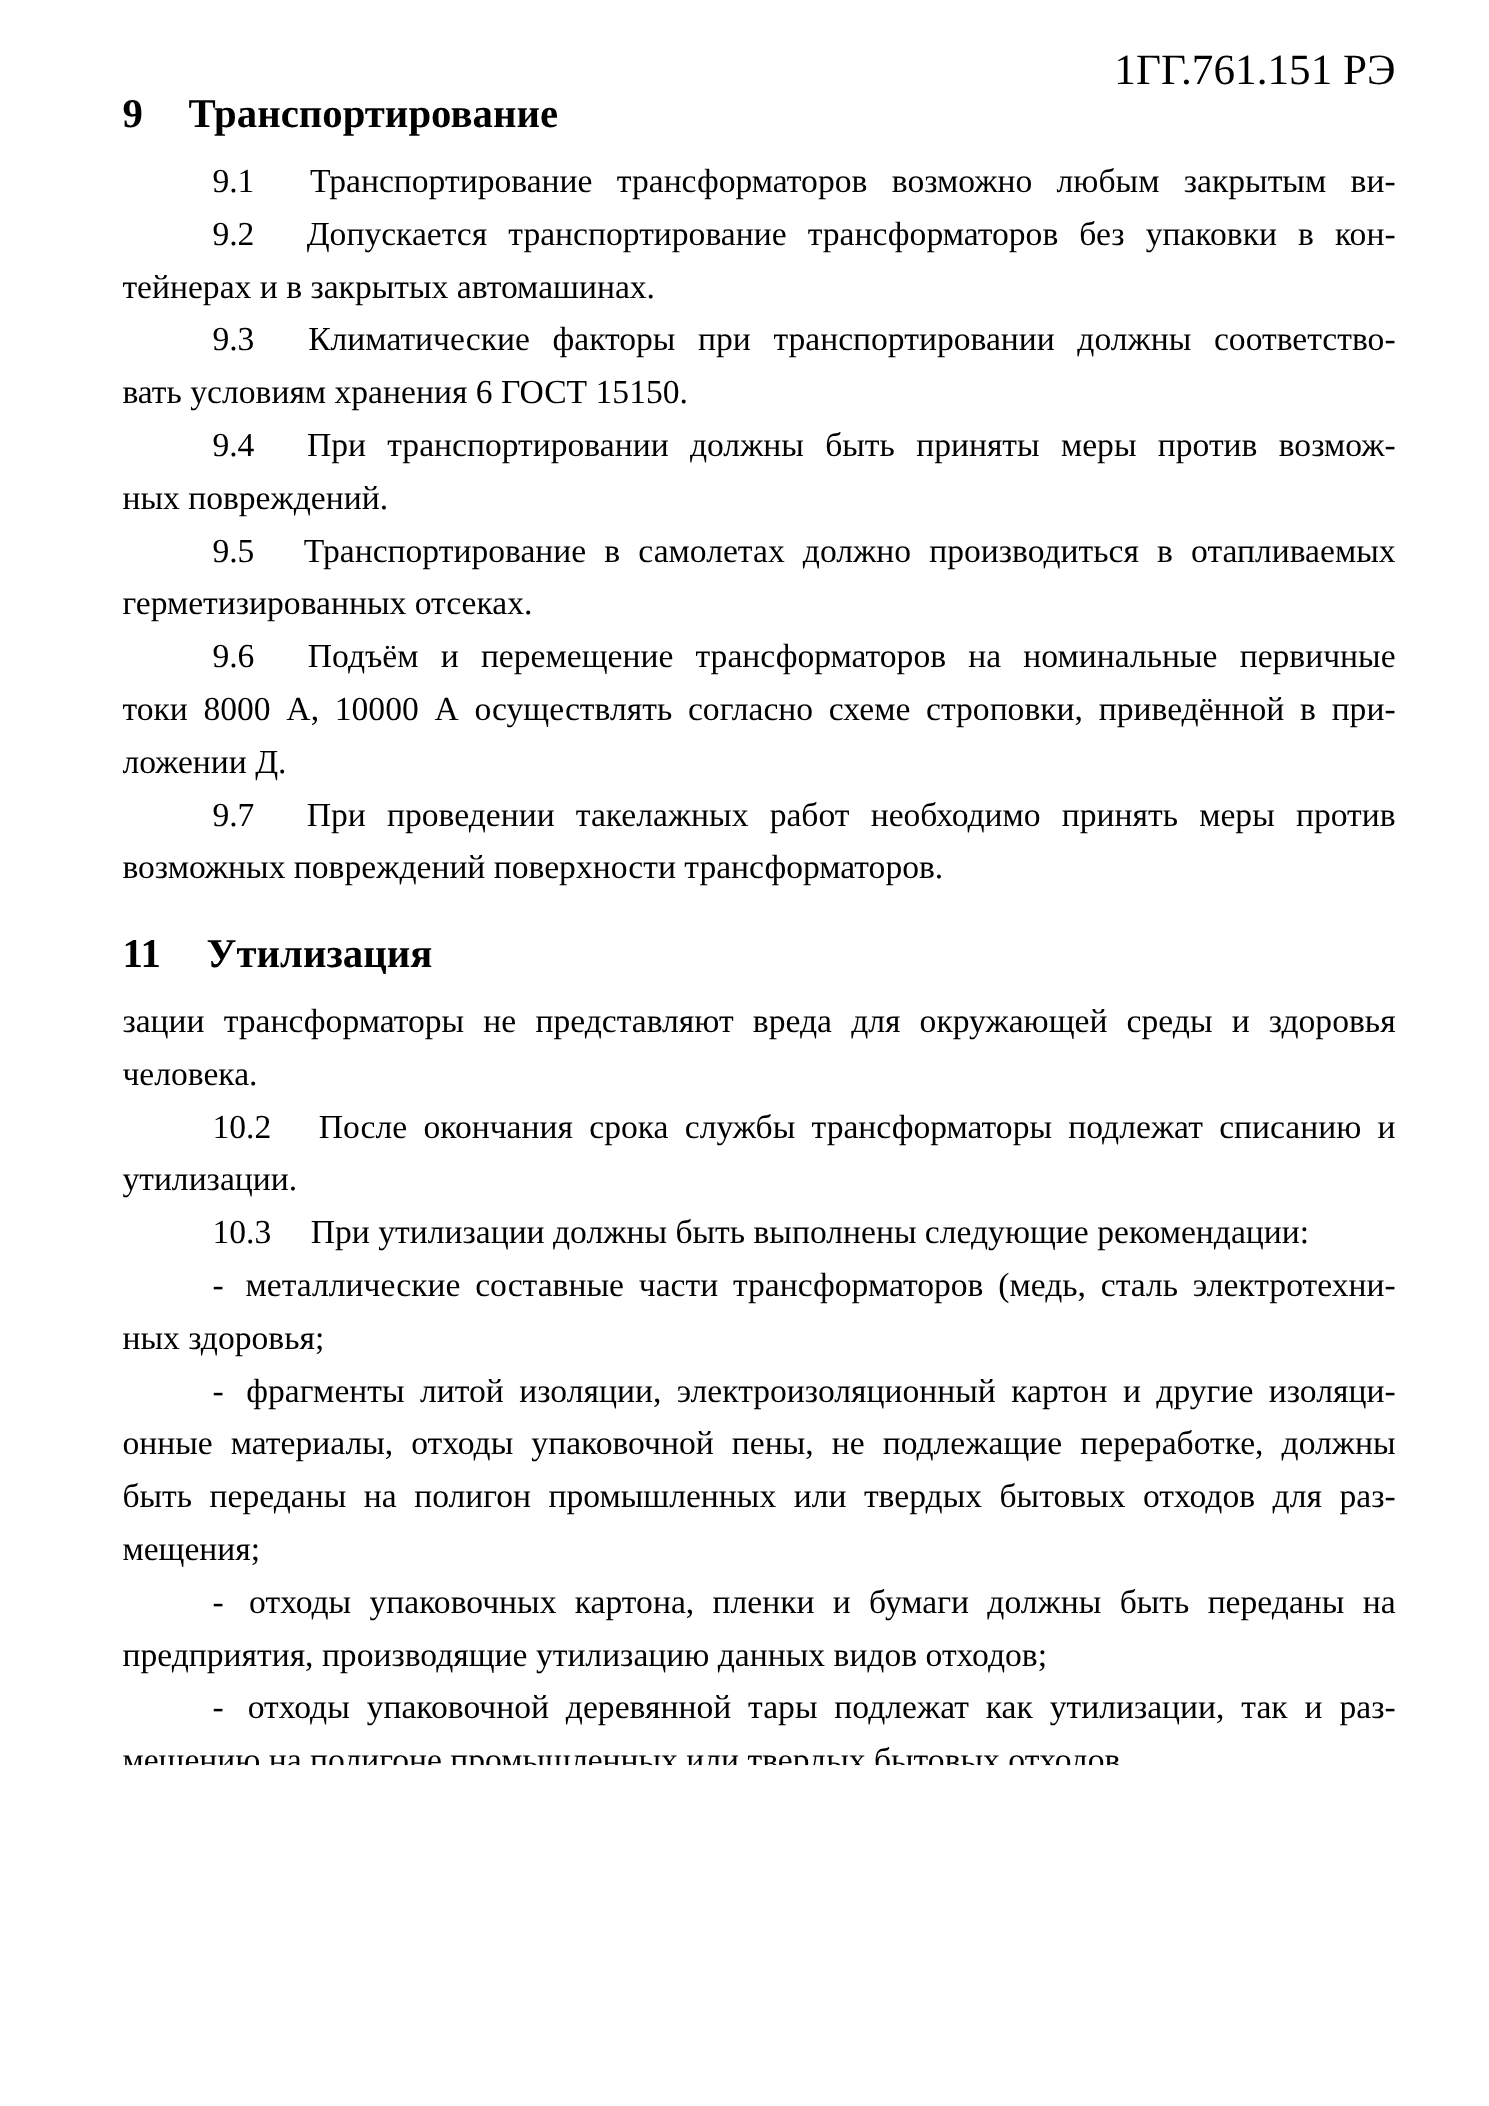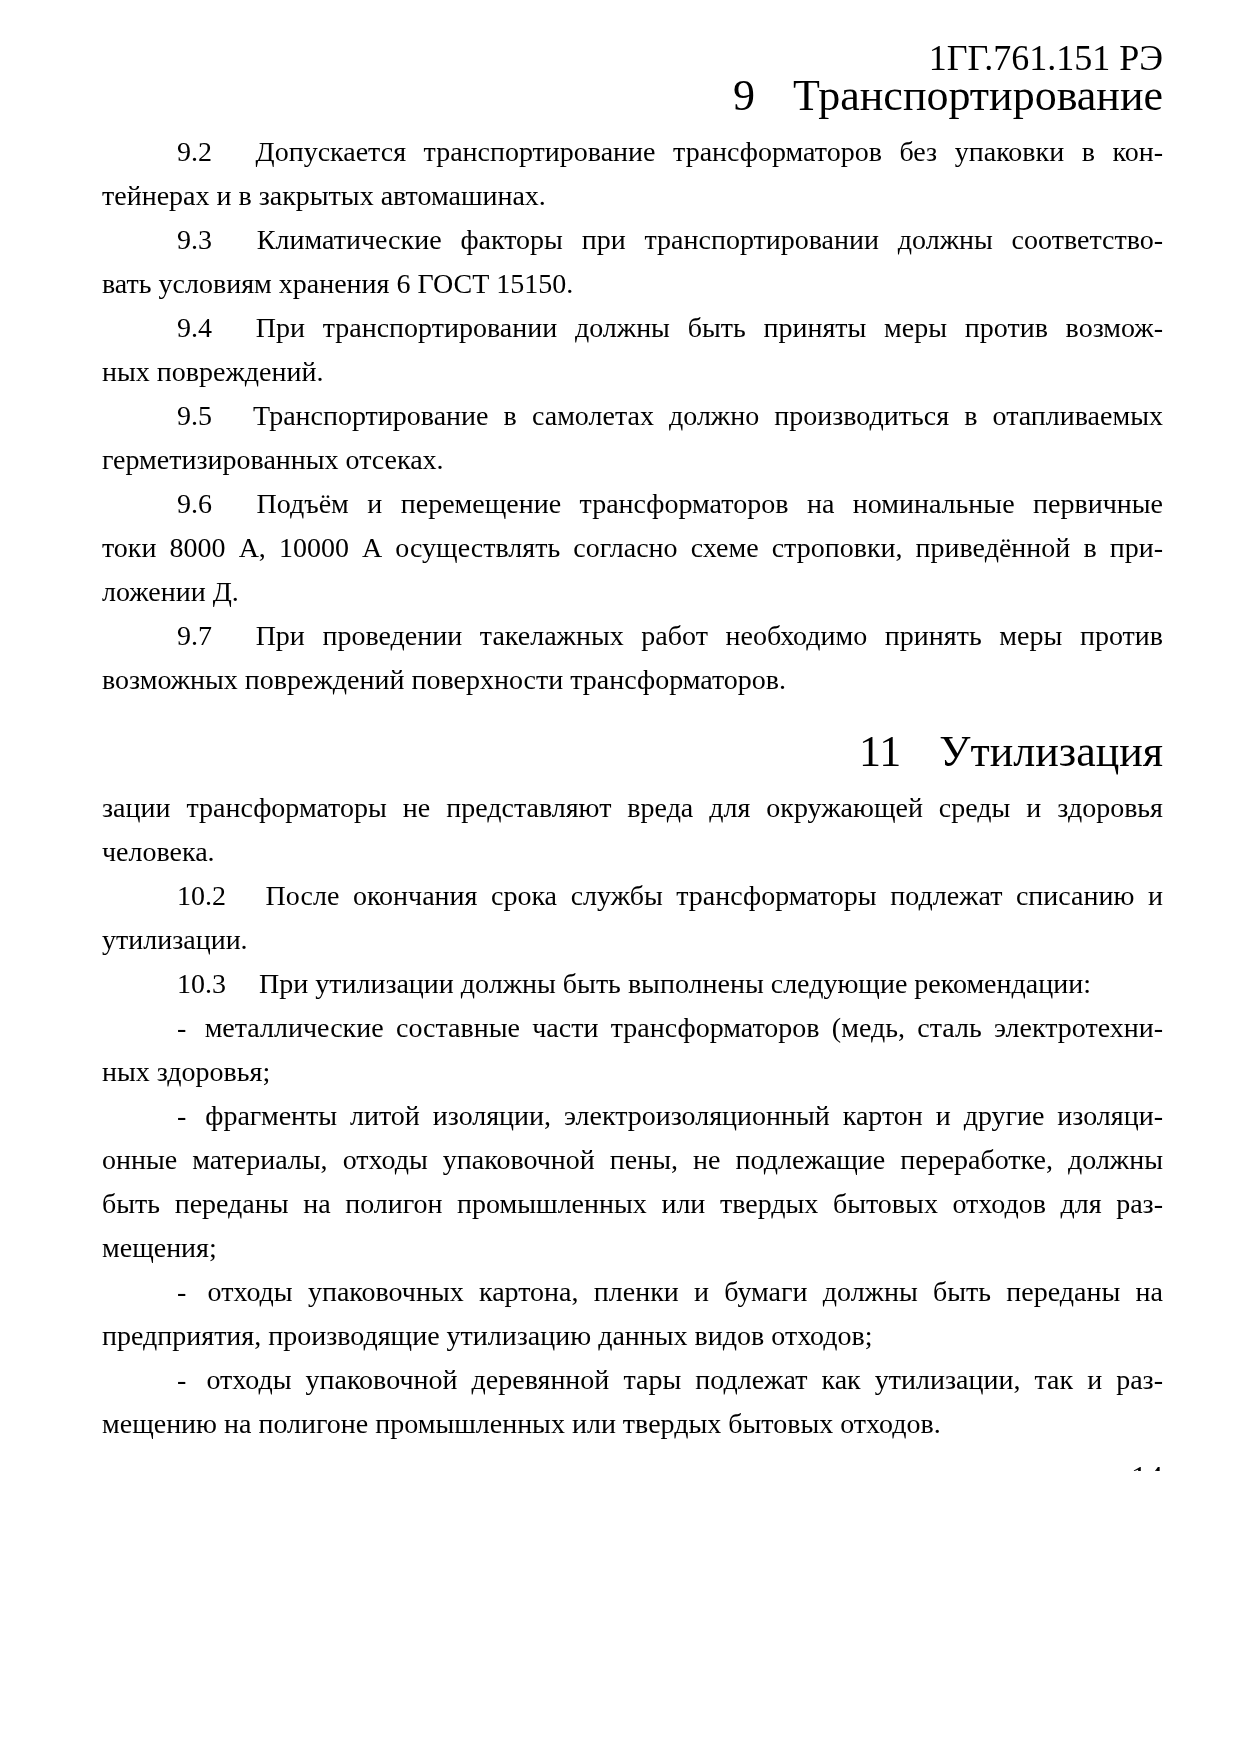--- a/index.html
+++ b/index.html
@@ -23,23 +23,23 @@
     margin-left: 102px;
     margin-right: 78px; 
   }
   .doc-code {
     text-align: right;
     font-size: 36px;
     line-height: 36px;
     white-space: nowrap;
   }
   .heading {
-    text-align: right;
-    font-weight: normal;
-    font-size: 44px;
+    text-align: left;
+    font-weight: bold;
+    font-size: 34px;
     line-height: 40px;
     white-space: nowrap;
   }
   .heading-9  { margin-top: 0;    margin-bottom: 14px; }
   .heading-10 { margin-top: 30px; margin-bottom: 14px; }
   .h-num { margin-right: 38px; }
   .line {
     text-align: justify;
     text-align-last: justify;
     line-height: 44px;
@@ -72,20 +72,21 @@
     <header class="doc-header">
       <div class="doc-code">1ГГ.761.151 РЭ</div>
     </header>
 
     <main id="doc-body">
   <section>
     <div class="heading heading-9">
       <span class="h-num">9</span><span class="h-title">Транспортирование</span>
     </div>
     <div class="paragraphs">
+  <div class="line first"><span class="pnum">9.1</span> Транспортирование трансформаторов возможно любым закрытым ви-</div>
 
 
   <div class="line first"><span class="pnum">9.2</span> Допускается транспортирование трансформаторов без упаковки в кон-</div>
 
   <div class="line last">тейнерах и в закрытых автомашинах.</div>
 
   <div class="line first"><span class="pnum">9.3</span> Климатические факторы при транспортировании должны соответство-</div>
 
   <div class="line last">вать условиям хранения 6 ГОСТ 15150.</div>
 

